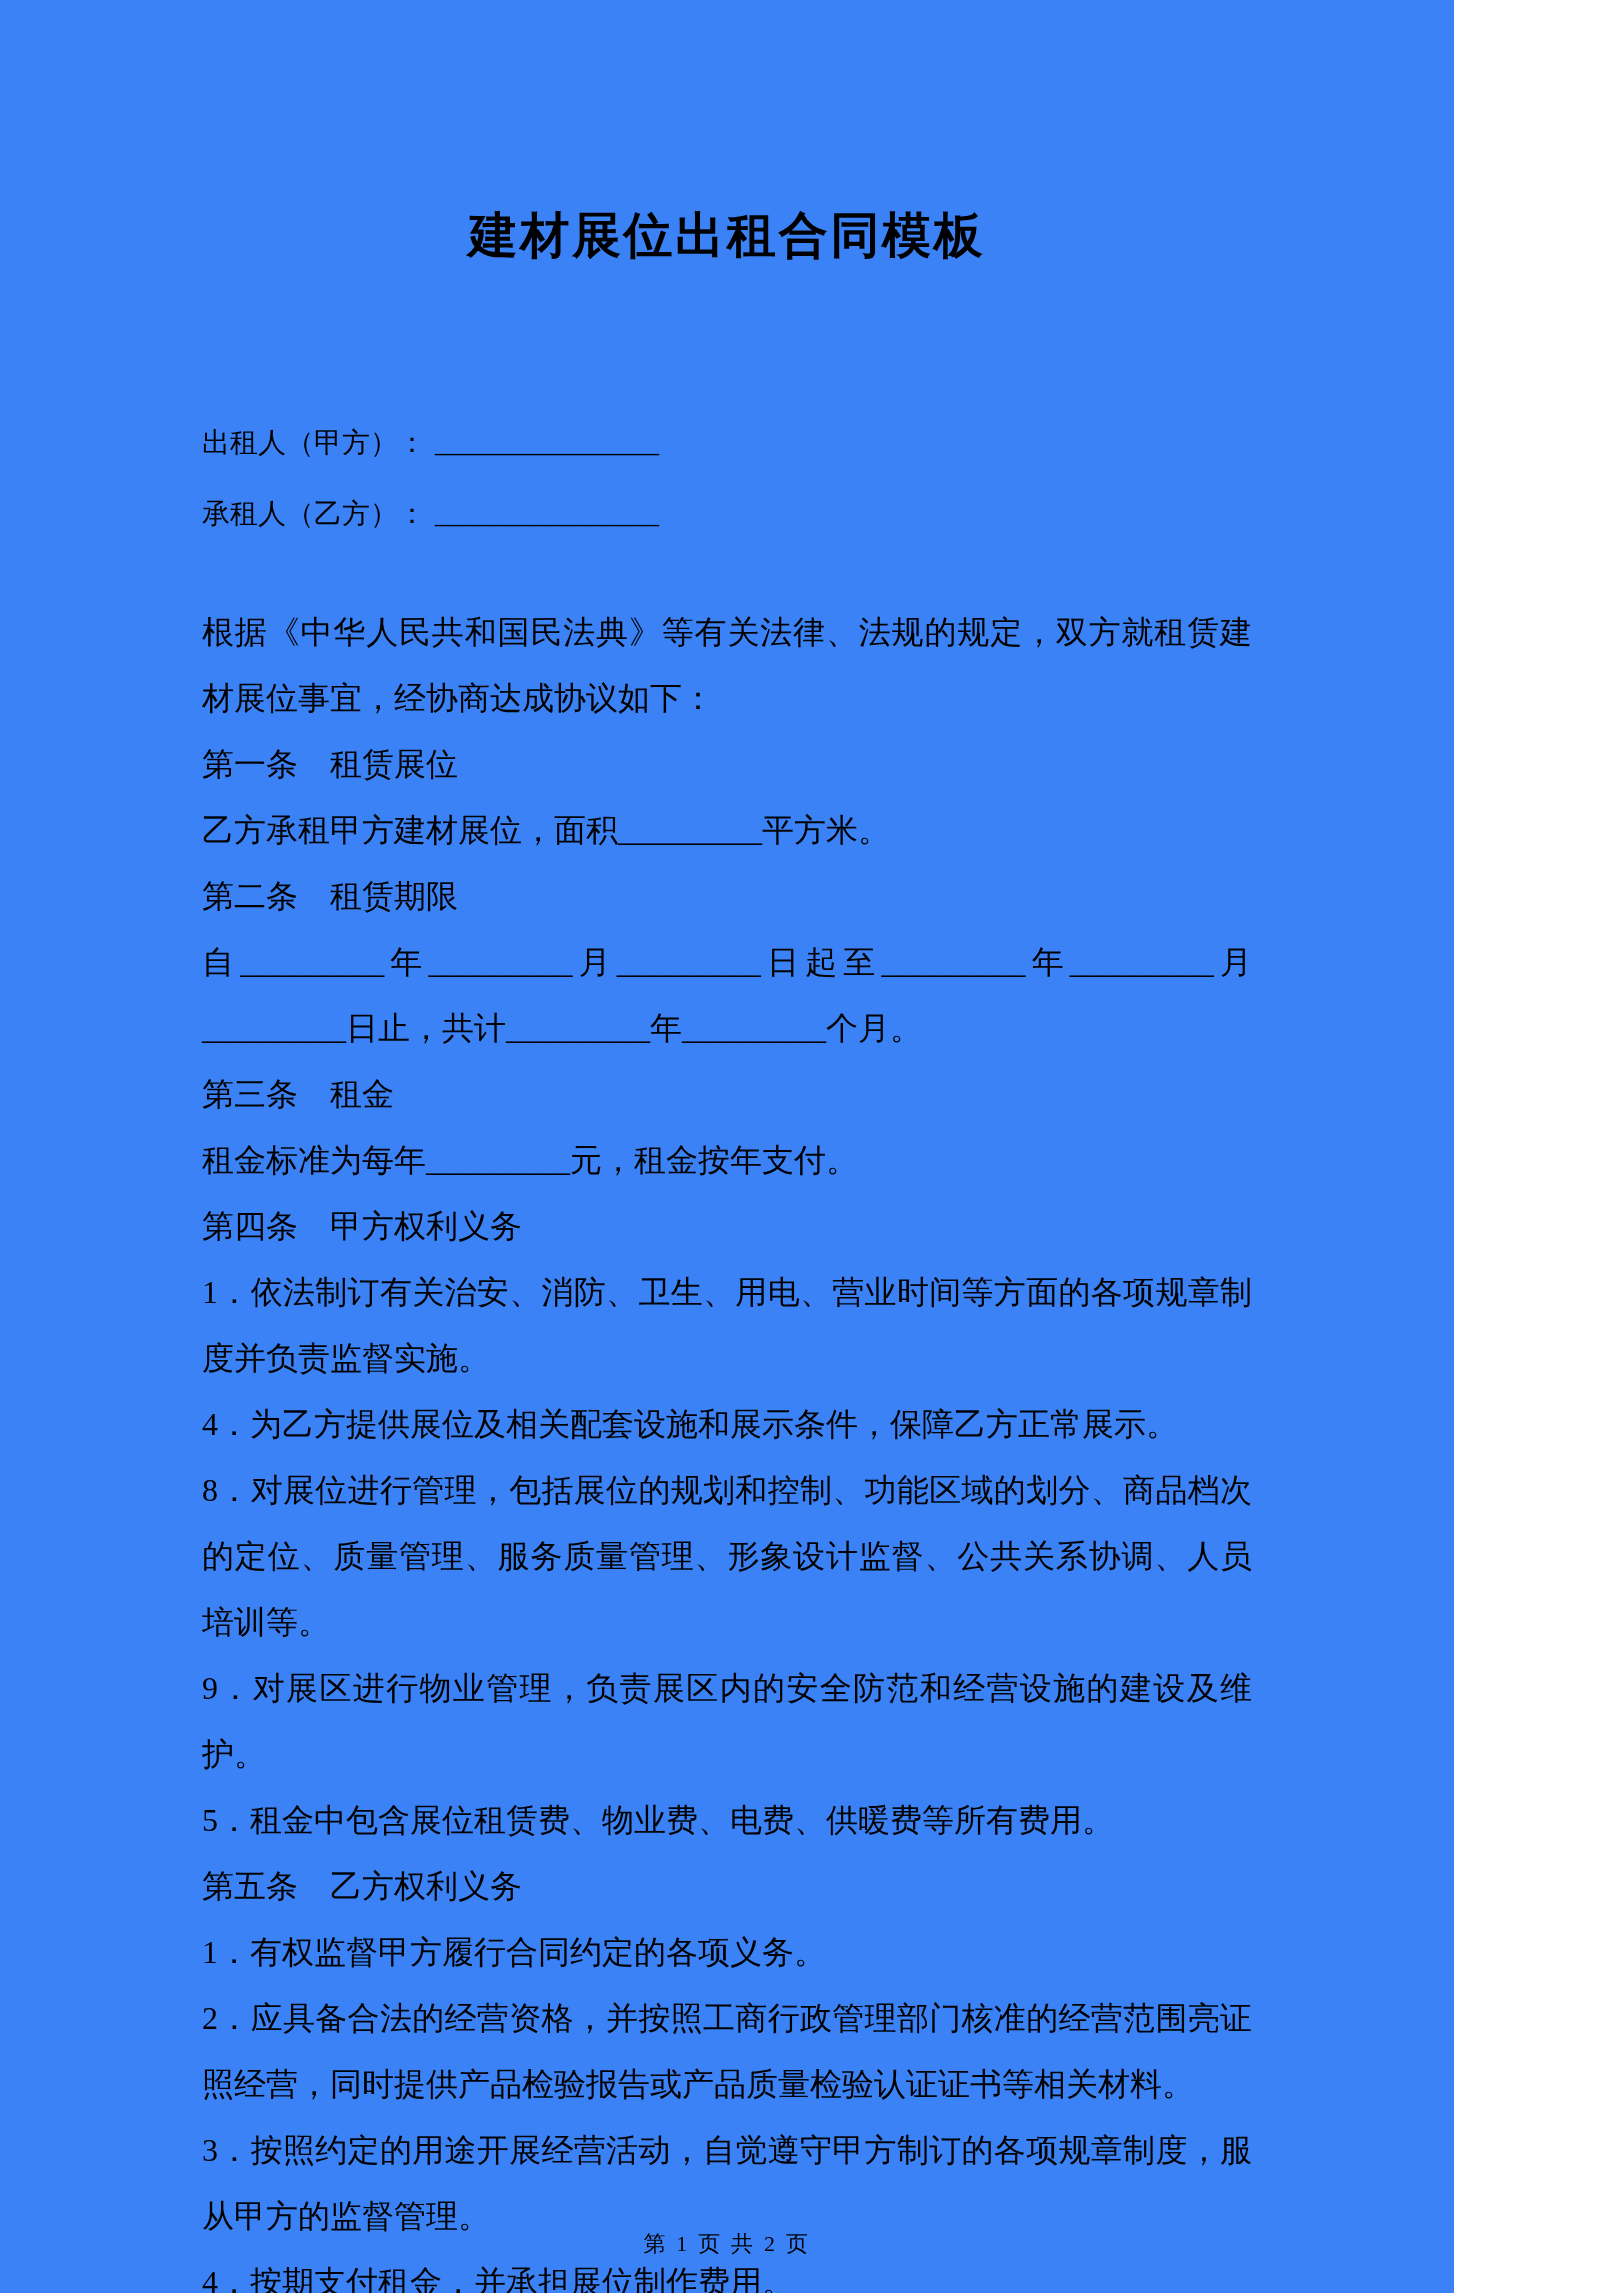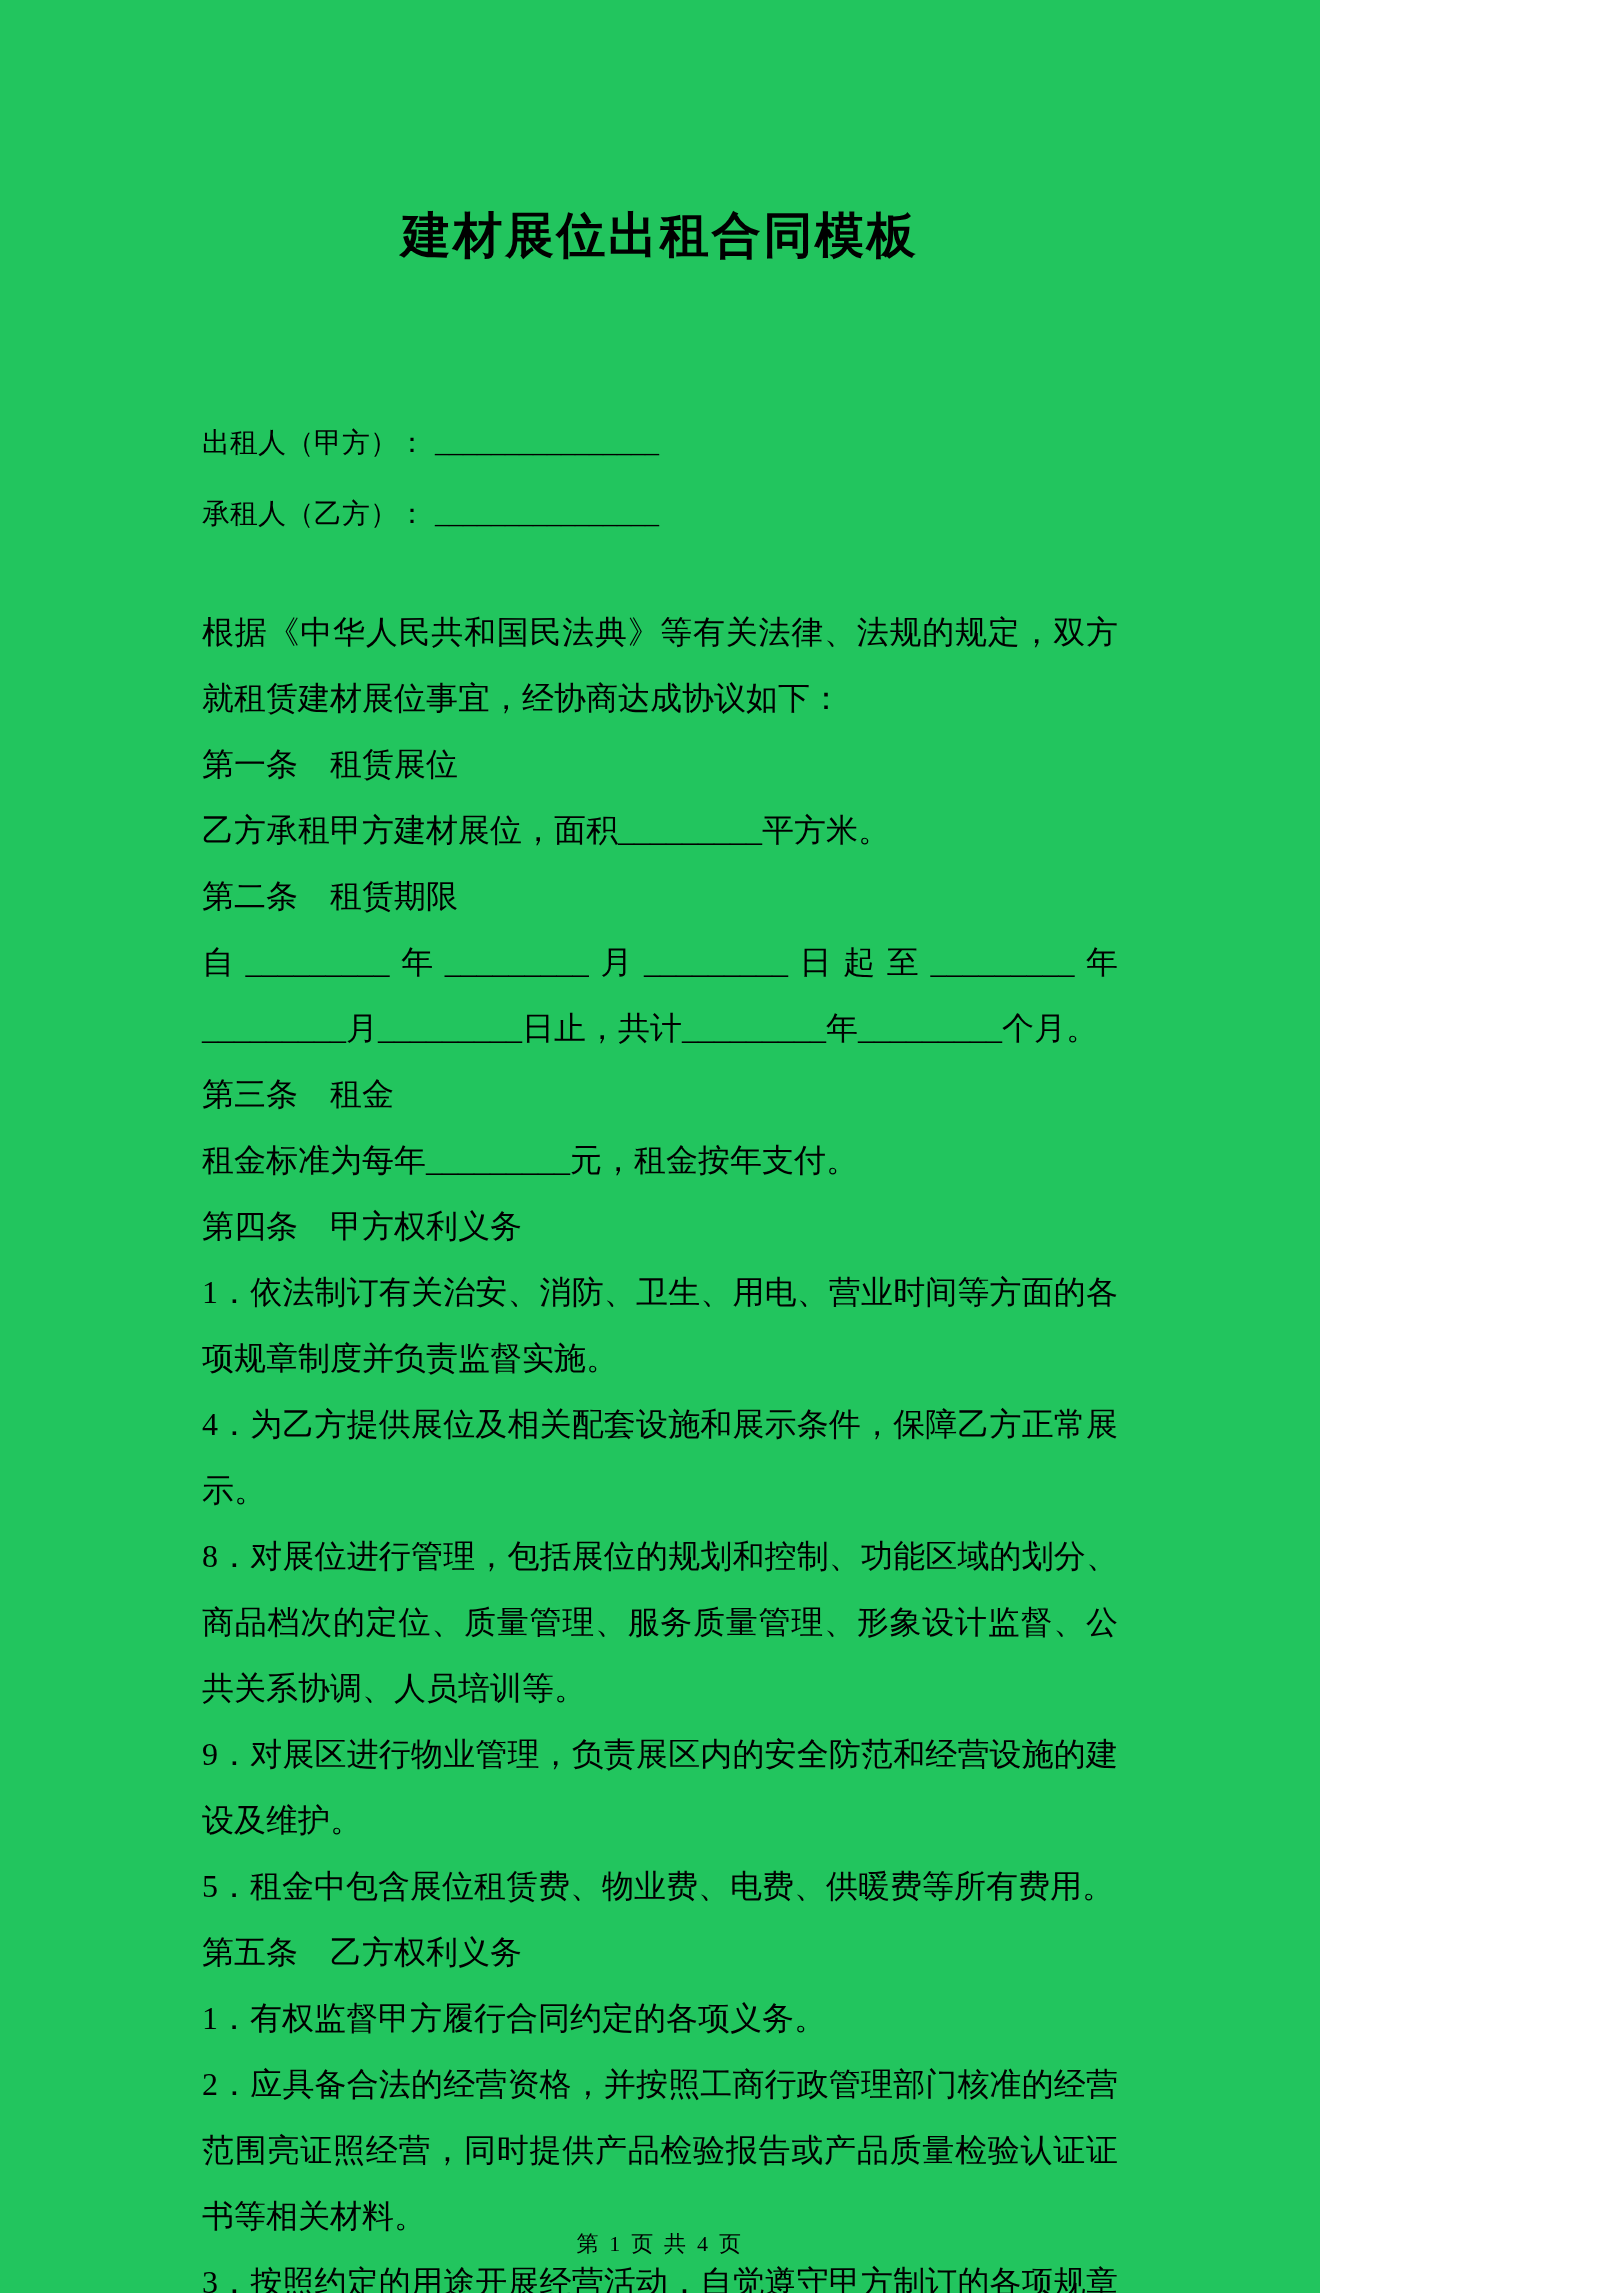--- a/index.html
+++ b/index.html
@@ -9,23 +9,23 @@
   }
   body {
     width: 1623px;
     height: 2294px;
     font-family: "Liberation Serif", "DejaVu Serif", serif;
     color: #000000;
     overflow: hidden;
   }
   .page {
     position: relative;
-    width: 1320px;
+    width: 1454px;
     height: 2294px;
-    background: #22c55e;
+    background: #3b82f6;
     box-sizing: border-box;
     padding: 205px 202px 0 202px;
   }
   .doc-title {
     margin: 0;
     font-size: 49px;
     line-height: 61px;
     font-weight: 700;
     text-align: center;
     letter-spacing: 2.7px;
@@ -93,16 +93,16 @@
     <p>8．对展位进行管理，包括展位的规划和控制、功能区域的划分、商品档次的定位、质量管理、服务质量管理、形象设计监督、公共关系协调、人员培训等。</p>
     <p>9．对展区进行物业管理，负责展区内的安全防范和经营设施的建设及维护。</p>
     <p>5．租金中包含展位租赁费、物业费、电费、供暖费等所有费用。</p>
     <p>第五条　乙方权利义务</p>
     <p>1．有权监督甲方履行合同约定的各项义务。</p>
     <p>2．应具备合法的经营资格，并按照工商行政管理部门核准的经营范围亮证照经营，同时提供产品检验报告或产品质量检验认证证书等相关材料。</p>
     <p>3．按照约定的用途开展经营活动，自觉遵守甲方制订的各项规章制度，服从甲方的监督管理。</p>
     <p>4．按期支付租金，并承担展位制作费用。</p>
   </div>
 
-  <div class="page-footer">第 1 页 共 4 页</div>
+  <div class="page-footer">第 1 页 共 2 页</div>
 
 </div>
 
 
 </body></html>

